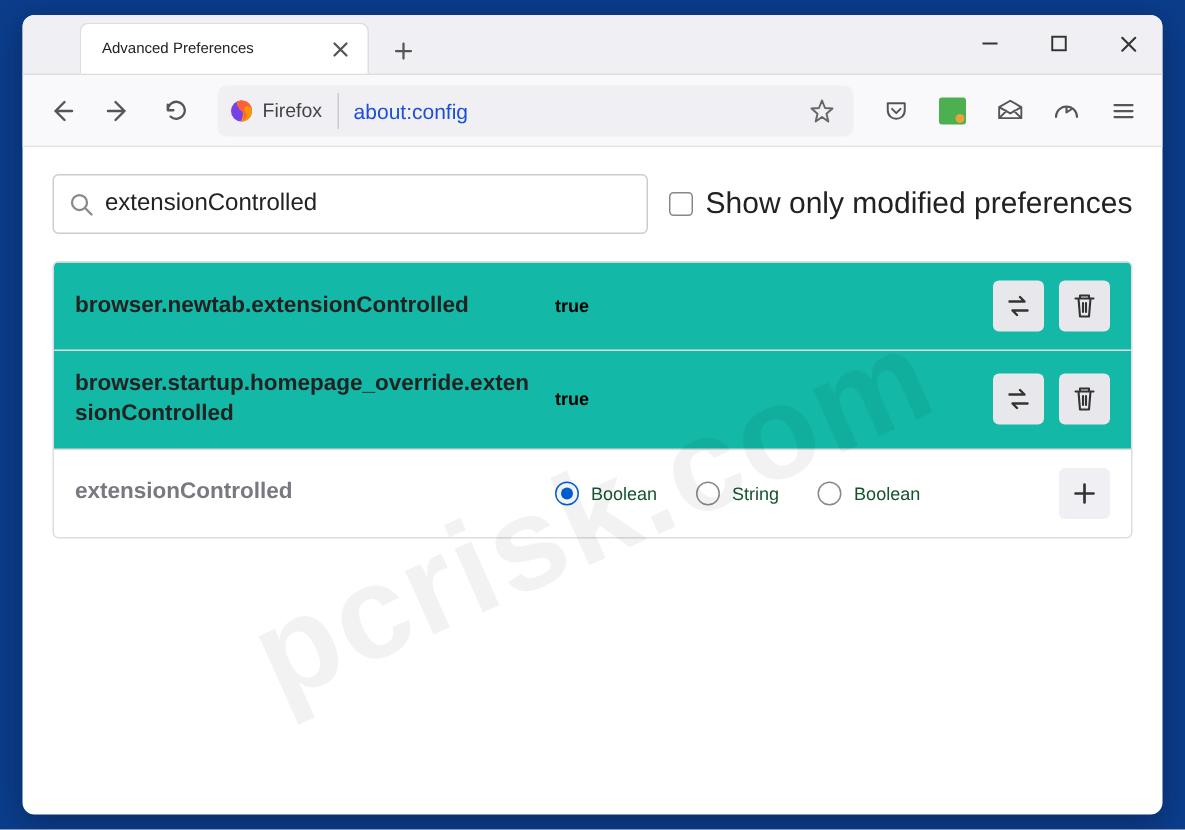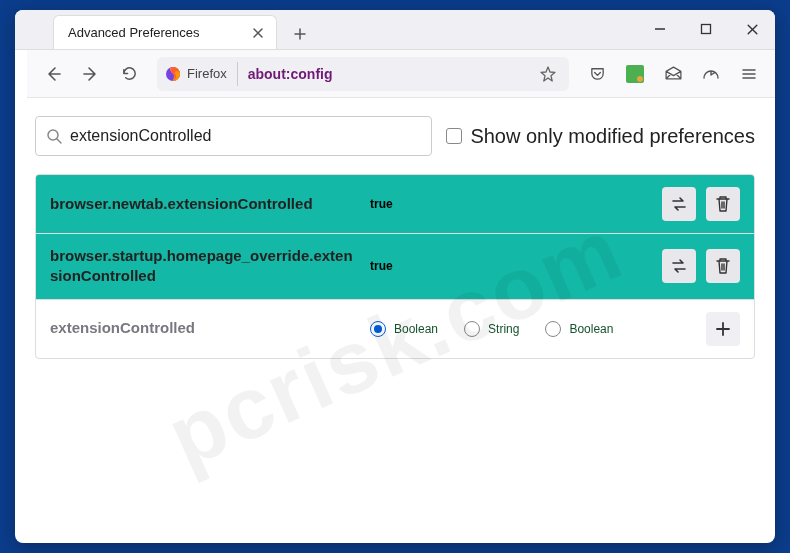--- a/index.html
+++ b/index.html
@@ -1,33 +1,33 @@
 <!DOCTYPE html>
 <html><head>
 <meta charset="utf-8">
 <style>
   * { box-sizing: border-box; margin: 0; padding: 0; }
   body { width: 790px; height: 553px; font-family: "Segoe UI", Arial, sans-serif; background: #0b3d8c; position: relative; overflow: hidden; }
   .window { position: absolute; left: 15px; top: 10px; width: 760px; height: 533px; background: #fff; border-radius: 8px; box-shadow: 0 4px 20px rgba(0,0,0,0.3); display: flex; flex-direction: column; overflow: hidden; }
   
   .titlebar { height: 40px; display: flex; align-items: flex-end; background: #f0f0f4; border-bottom: 1px solid #ddd; }
   .tab { display: flex; align-items: center; background: #fff; border-radius: 6px 6px 0 0; height: 34px; padding: 0 10px 0 14px; margin-left: 38px; gap: 50px; border: 1px solid #ddd; border-bottom: none; }
-  .tab-title { font-size: 13px; color: #222; }
+  .tab-title { font-size: 10px; color: #222; }
   .tab-close { width: 16px; height: 16px; display: flex; align-items: center; justify-content: center; color: #555; cursor: pointer; }
   .new-tab { width: 30px; height: 30px; display: flex; align-items: center; justify-content: center; margin-left: 8px; color: #555; }
   .win-controls { margin-left: auto; display: flex; }
   .win-btn { width: 46px; height: 40px; display: flex; align-items: center; justify-content: center; color: #333; }
   
-  .toolbar { height: 48px; display: flex; align-items: center; padding: 0 10px; gap: 6px; background: #f9f9fb; border-bottom: 1px solid #e5e5e5; margin-left: 12px; }
+  .toolbar { height: 48px; display: flex; align-items: center; padding: 0 10px; gap: 6px; background: #f9f9fb; border-bottom: 1px solid #e5e5e5; }
   .nav-btn { width: 32px; height: 32px; display: flex; align-items: center; justify-content: center; border-radius: 4px; color: #555; }
   .urlbar { flex: 1; height: 34px; background: #f0f0f4; border-radius: 6px; display: flex; align-items: center; padding: 0 8px; margin: 0 6px; }
   .identity { display: flex; align-items: center; gap: 6px; padding-right: 10px; border-right: 1px solid #ccc; height: 24px; }
   .ff-logo { width: 16px; height: 16px; }
   .identity-text { font-size: 13px; color: #444; }
-  .url-text { font-size: 14px; color: #701a75; padding-left: 10px; flex: 1; font-weight: bold; }
+  .url-text { font-size: 14px; color: #1d4ed8; padding-left: 10px; flex: 1; }
   .star { padding-right: 4px; color: #666; }
   .tool-icon { width: 32px; height: 32px; display: flex; align-items: center; justify-content: center; color: #555; }
   .ext-flag { width: 18px; height: 18px; background: #4caf50; border-radius: 2px; position: relative; }
   .ext-flag::after { content:""; position:absolute; right:1px; bottom:1px; width:6px; height:6px; background:#e8a33d; border-radius:50%; }
   
   .content { flex: 1; padding: 18px 20px; overflow: auto; position: relative; }
   
   .search-row { display: flex; align-items: center; gap: 14px; margin-bottom: 18px; }
   .search-box { flex: 1; display: flex; align-items: center; border: 1px solid #ccc; border-radius: 4px; height: 40px; padding: 0 10px; gap: 8px; }
   .search-box span.val { font-size: 16px; color: #222; }

